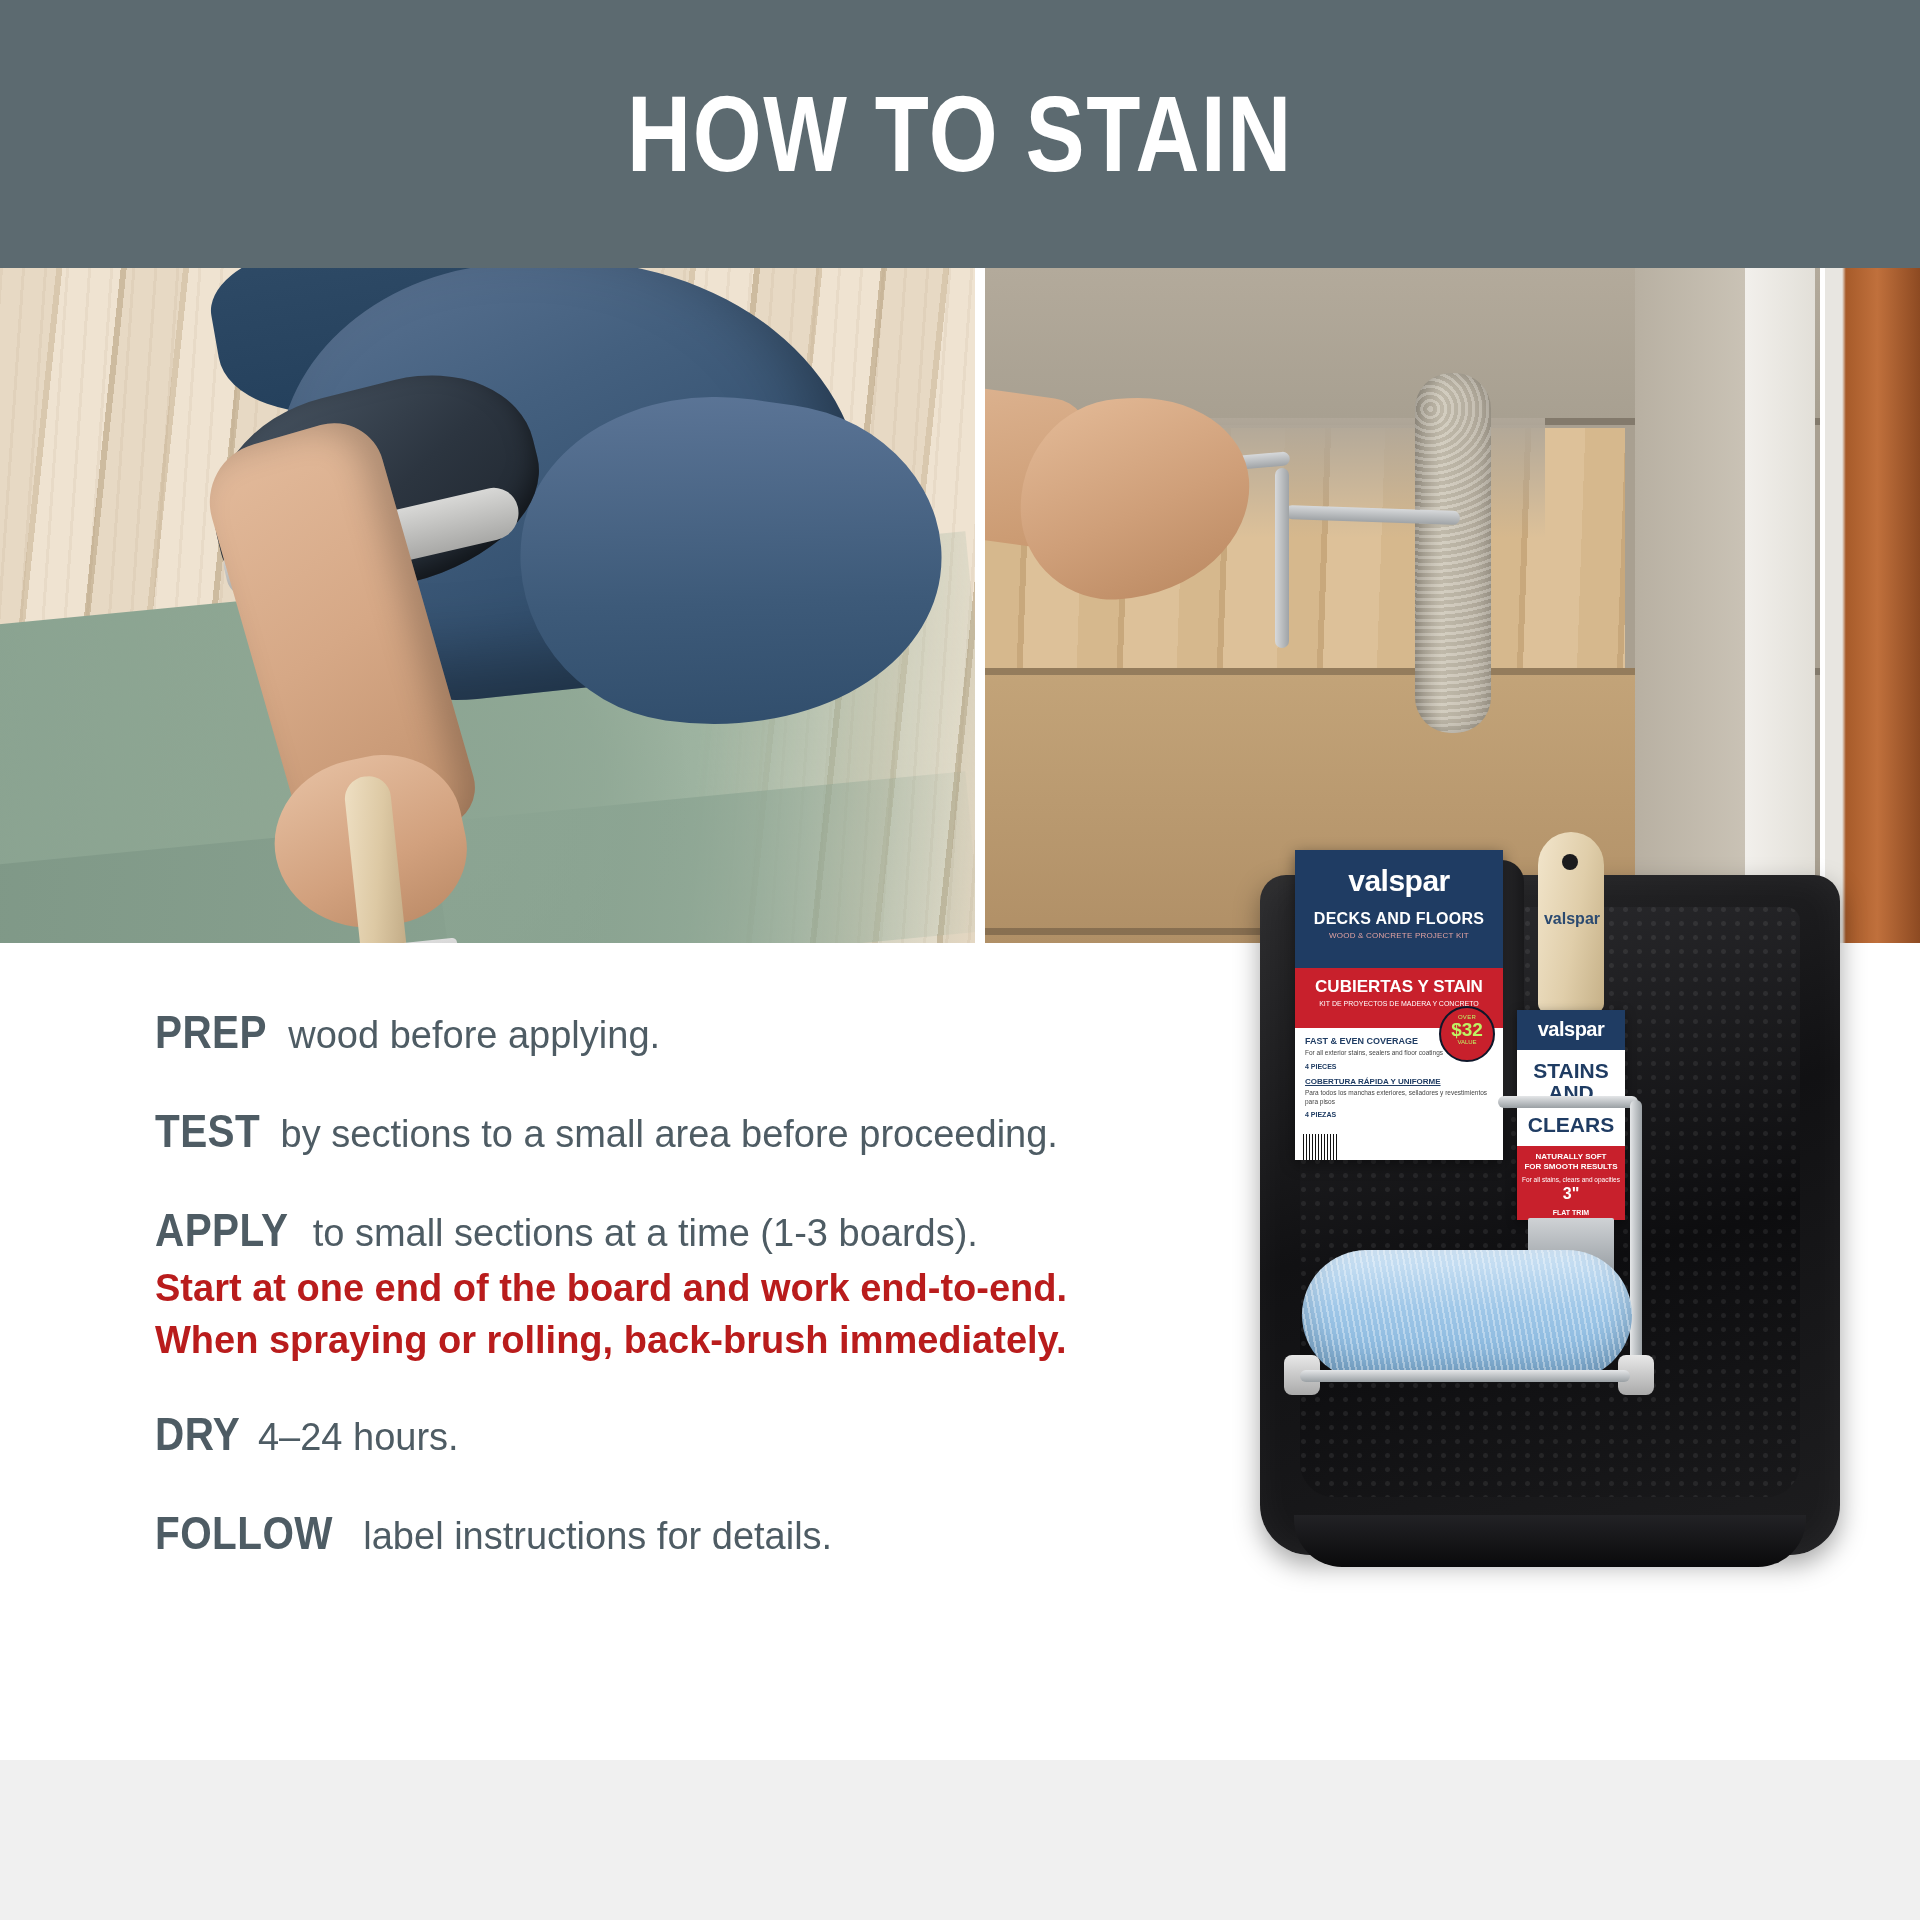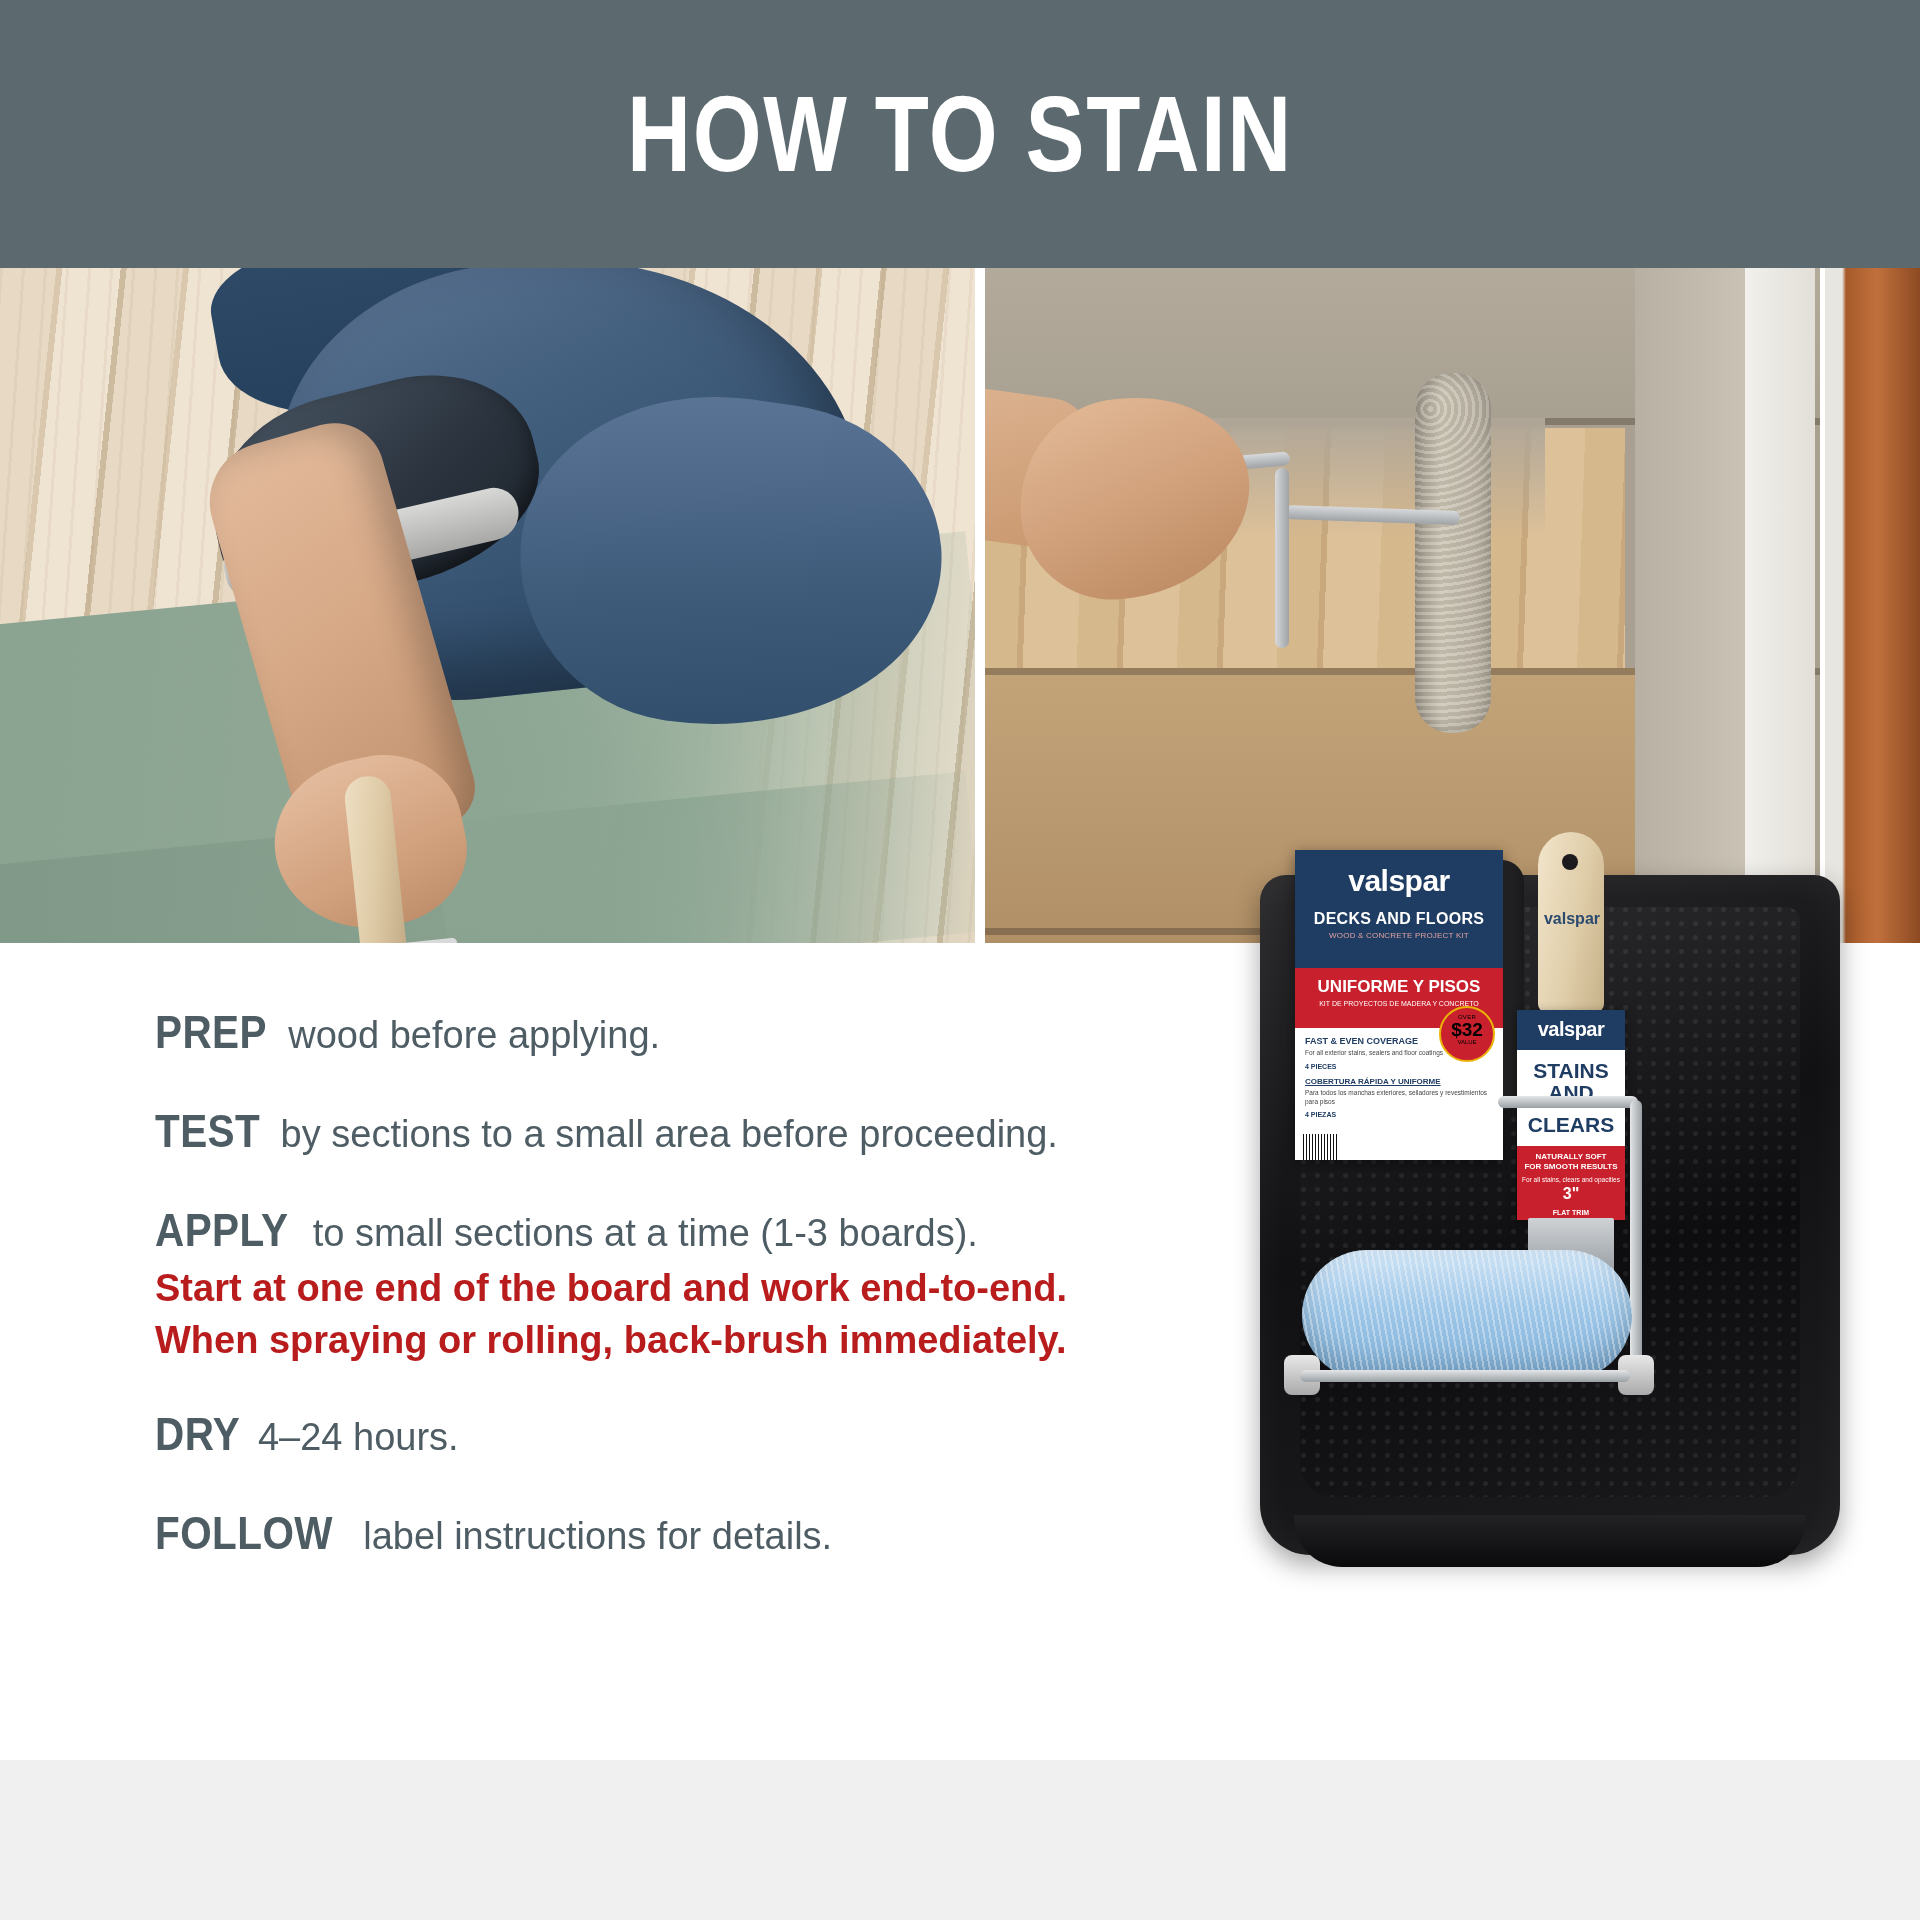--- a/index.html
+++ b/index.html
@@ -425,23 +425,23 @@
     left: 8px; bottom: 6px;
     width: 34px; height: 28px;
     background: repeating-linear-gradient(90deg, #111 0 1px, #fff 1px 3px, #111 3px 4px, #fff 4px 6px);
   }
   .value-badge {
     position: absolute;
     right: 8px; top: -22px;
     width: 52px; height: 52px;
     background: #c8202c;
     border-radius: 50%;
-    color: #000000;
+    color: #bef264;
     text-align: center;
-    border: 2px solid #eab308;
+    border: 2px solid #0f172a;
   }
   .vb1 { font-size: 6px; margin-top: 6px; letter-spacing:.3px;}
   .vb2 { font-size: 19px; font-weight: bold; line-height: 1; }
   .vb3 { font-size: 6px; }
 
   .brush2 {
     position: absolute;
     left: 272px; top: -18px;
     width: 120px; height: 470px;
   }
@@ -640,21 +640,21 @@
 
   <div class="prod-handle-dark"></div>
 
   <div class="card">
     <div class="card-top">
       <div class="card-brand">valspar</div>
       <div class="card-t1">DECKS AND FLOORS</div>
       <div class="card-t2">WOOD &amp; CONCRETE PROJECT KIT</div>
     </div>
     <div class="card-red">
-      <div class="card-t3">UNIFORME Y PISOS</div>
+      <div class="card-t3">CUBIERTAS Y STAIN</div>
       <div class="card-t4">KIT DE PROYECTOS DE MADERA Y CONCRETO</div>
     </div>
     <div class="card-body">
       <div class="value-badge">
         <div class="vb1">OVER</div>
         <div class="vb2">$32</div>
         <div class="vb3">VALUE</div>
       </div>
       <div class="cb-h">FAST &amp; EVEN COVERAGE</div>
       <div class="cb-p">For all exterior stains, sealers and floor coatings</div>

